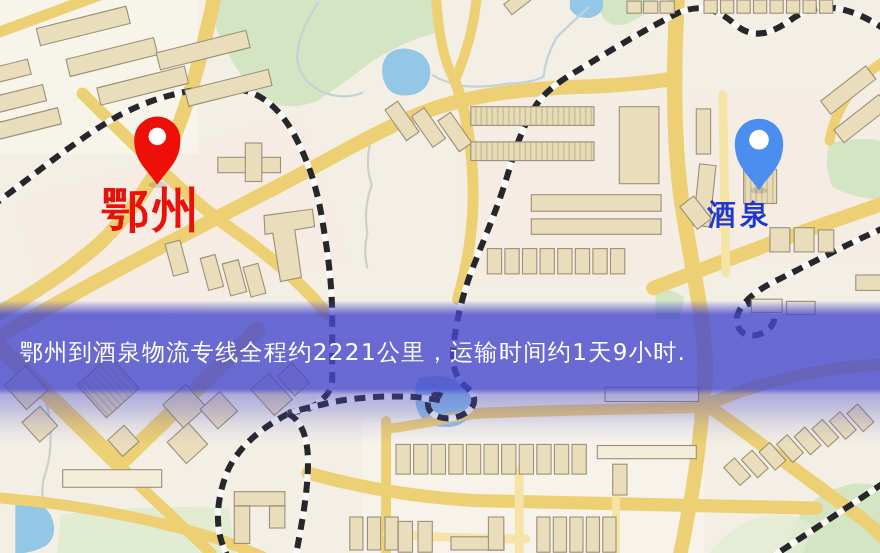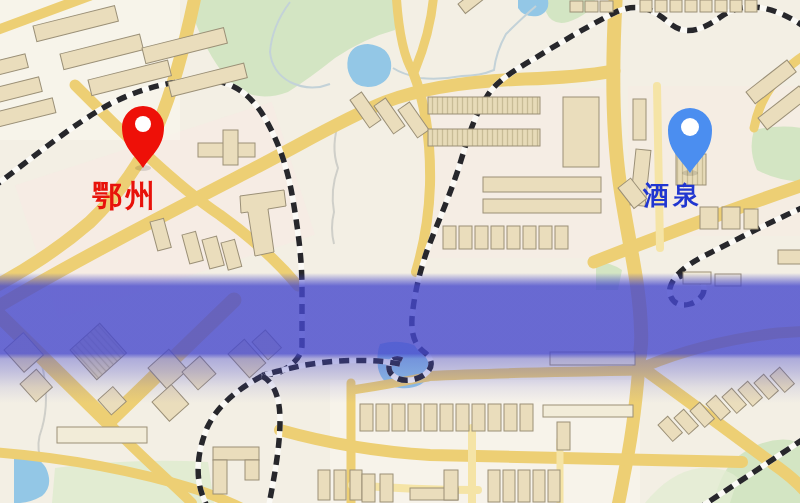--- a/index.html
+++ b/index.html
@@ -35,21 +35,21 @@
       rgba(70,72,205,.10) 88%,
       rgba(70,72,205,0) 100%);
     pointer-events:none;
   }
   .banner-text{
     position:absolute;left:18px;top:305px;width:770px;
     font-size:21px;line-height:30px;letter-spacing:1.2px;
     color:#fff;white-space:nowrap;
   }
   .city-label{position:absolute;font-weight:600;white-space:nowrap;}
-  .origin-label{left:92px;top:176px;font-size:30px;letter-spacing:3px;color:#e8120a;}
+  .origin-label{left:92px;top:162px;font-size:43px;letter-spacing:3px;color:#e8120a;}
   .dest-label{left:643px;top:178px;font-size:26px;letter-spacing:4px;color:#2036d0;}
 </style>
 </head>
 <body>
 
 <div class="stage" style="--background: #f3efe4; --road: #edcf74; --road-minor: #f5e4a6; --building: #eaddbc; --building-outline: #9b9077; --park: #d3e5c3; --water: #93c7e6; --railway-dash: #27272b;">
 
   <svg width="800" height="503" viewBox="0 0 800 503">
     <defs>
       <pattern id="hatch" width="5" height="5" patternUnits="userSpaceOnUse">
@@ -258,14 +258,15 @@
         <path d="M690,173 C680,158 668,151 668,130 A22,22 0 1 1 712,130 C712,151 700,158 690,173 Z" fill="#4b8ef0"></path>
         <circle cx="690" cy="127" r="9" fill="#ffffff"></circle>
       </g>
     </g>
   </svg>
 
   <div class="city-label origin-label" style="color: rgb(232, 18, 10);">鄂州</div>
   <div class="city-label dest-label" style="color: rgb(32, 54, 208);">酒泉</div>
 
   <div class="banner"></div>
+  <div class="banner-text" style="color: rgb(255, 255, 255);">鄂州到酒泉物流专线全程约2221公里，运输时间约1天9小时.</div>
 
 </div>
 
 </body></html>

